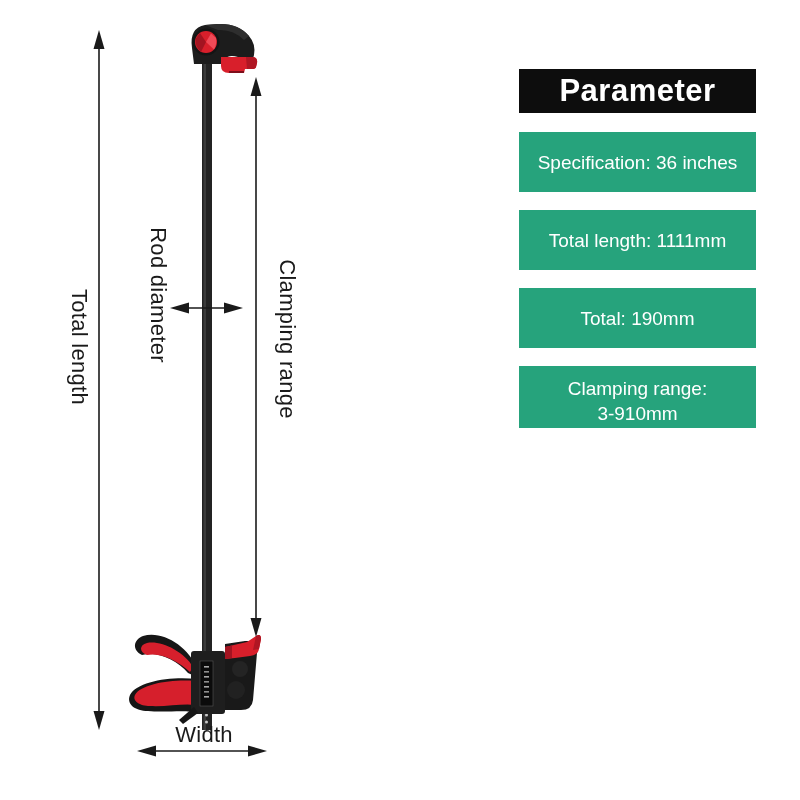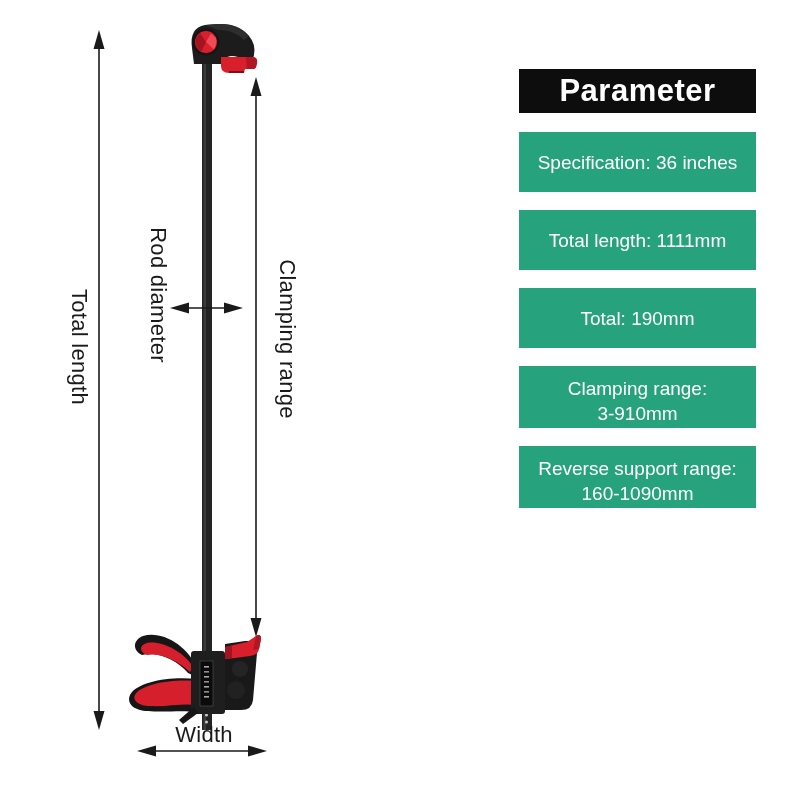--- a/index.html
+++ b/index.html
@@ -146,19 +146,15 @@
     <div class="panel-row">
       <span>Total length: 1111mm</span>
     </div>
     <div class="panel-row">
       <span>Total: 190mm</span>
     </div>
     <div class="panel-row two-line">
       <span>Clamping range:</span>
       <span>3-910mm</span>
     </div>
-    <div class="panel-row two-line">
-      <span>Reverse support range:</span>
-      <span>160-1090mm</span>
-    </div>
   </div>
 
 </div>
 
 </body></html>

